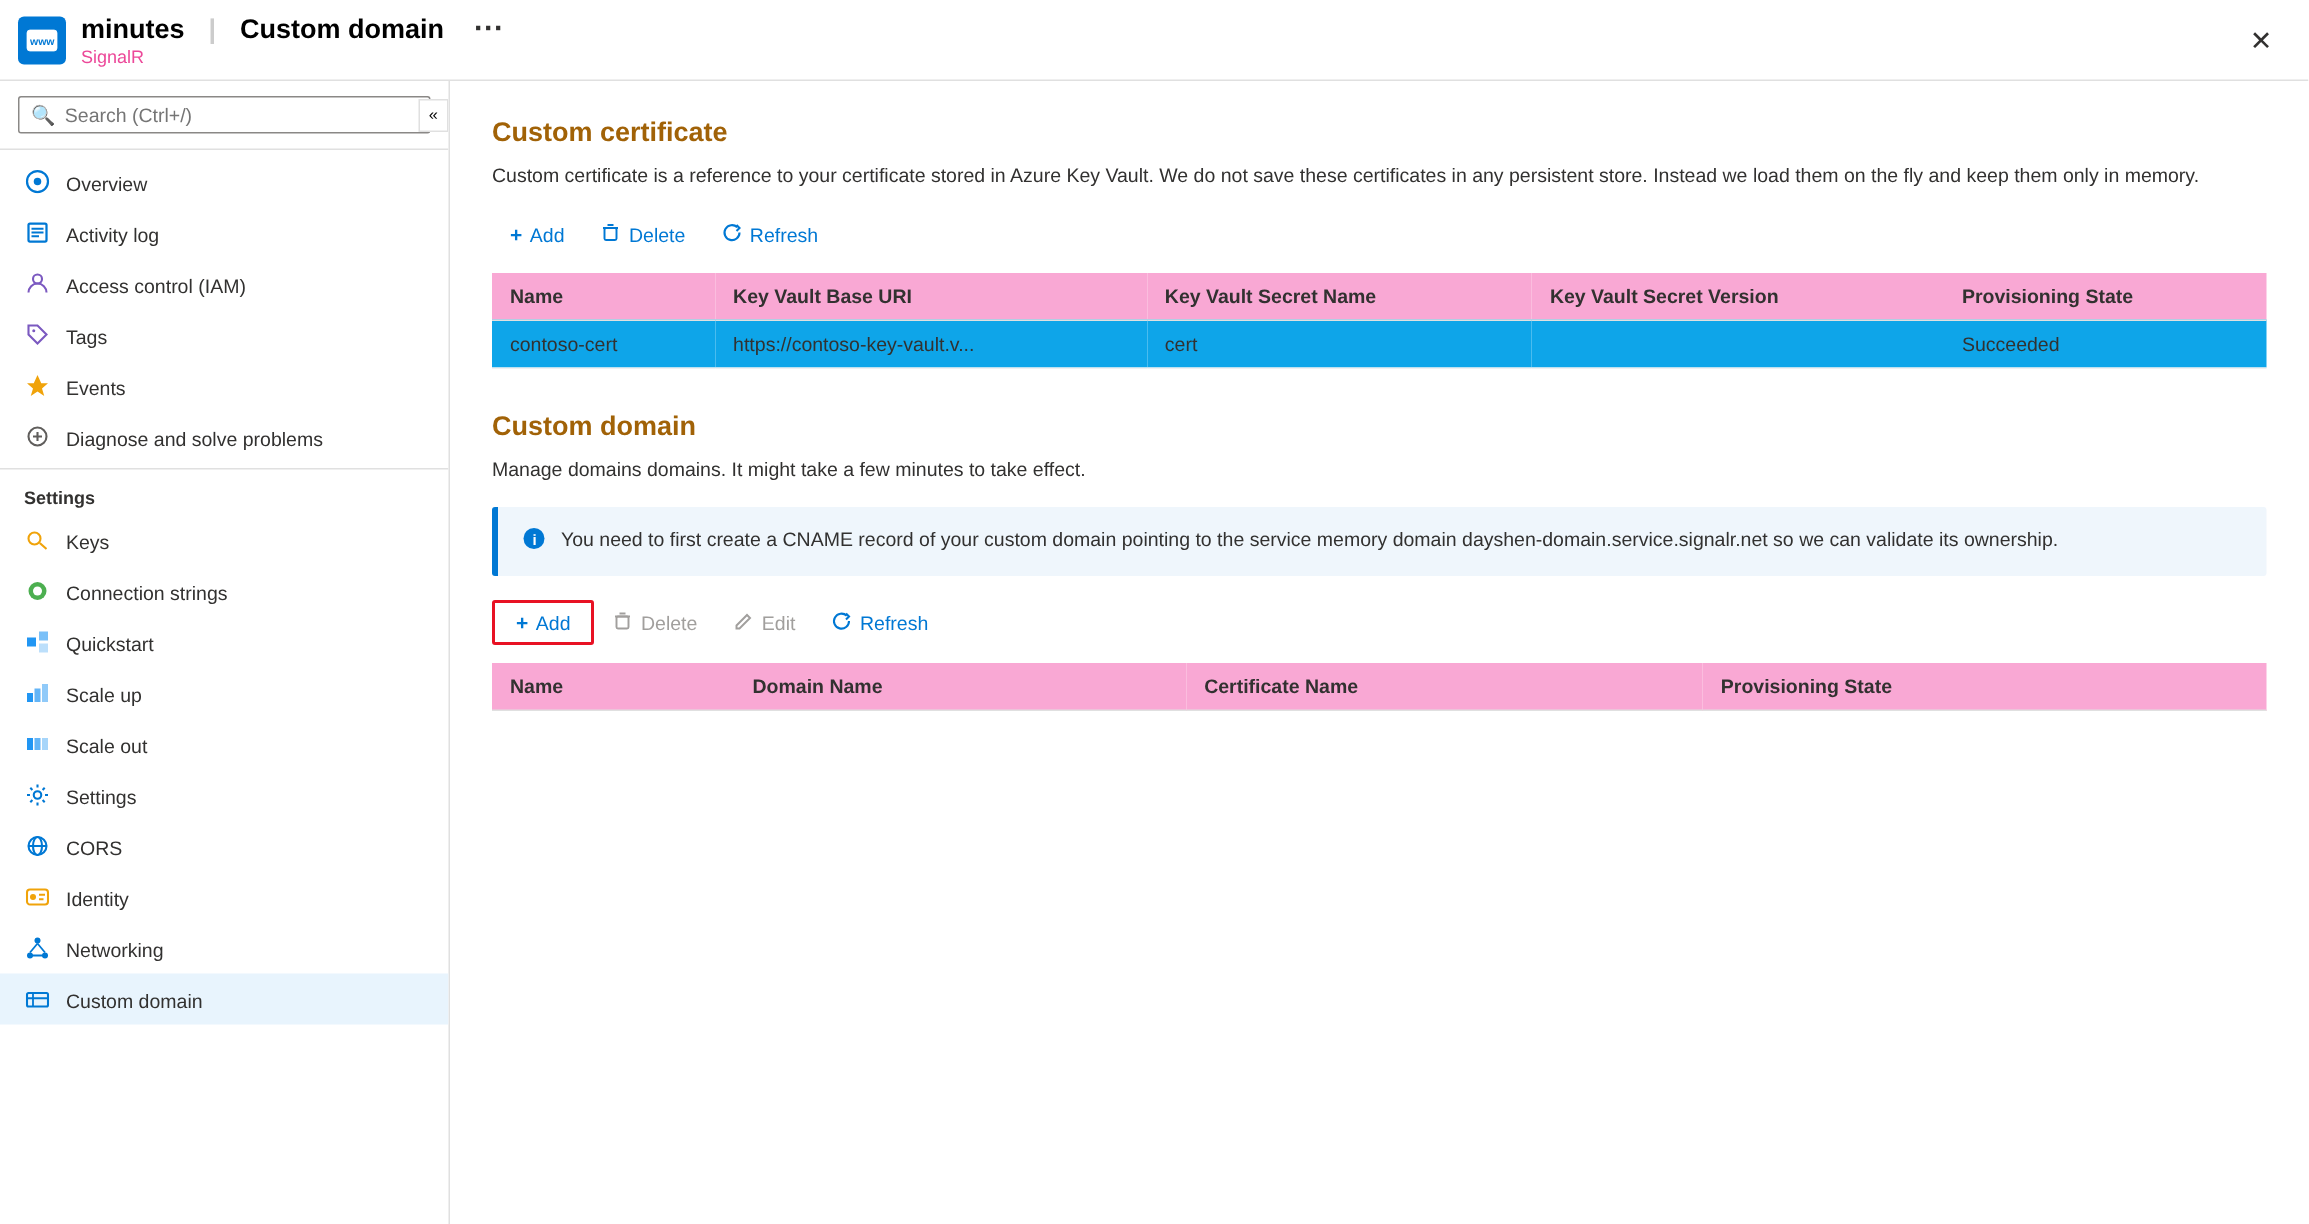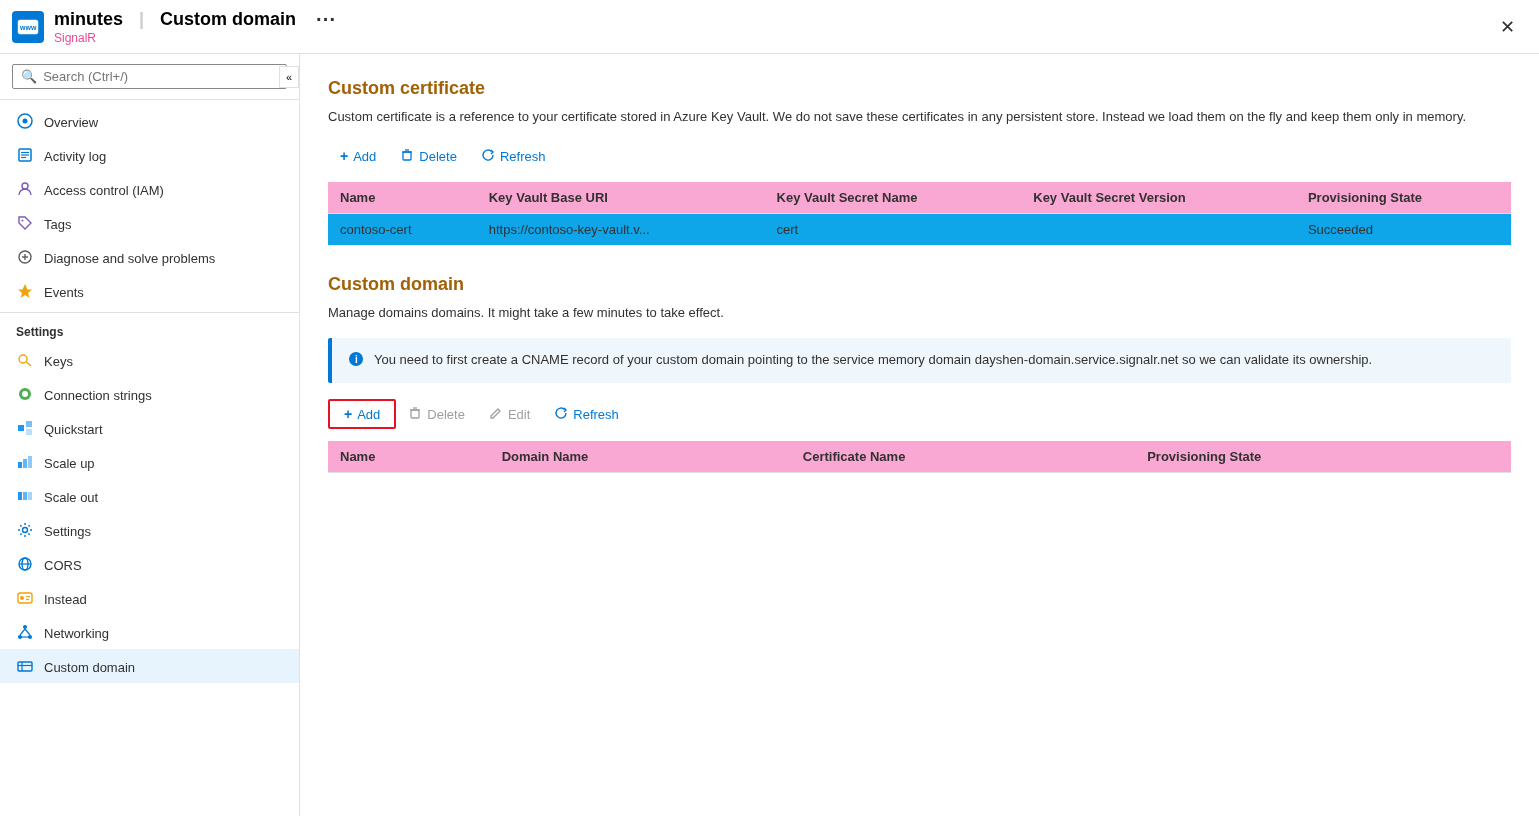--- a/index.html
+++ b/index.html
@@ -147,36 +147,36 @@
           <svg width="16" height="16" viewBox="0 0 16 16">
               <path d="M2 2h6l6 6-6 6-6-6V2z" fill="none" stroke="#7b59c0" stroke-width="1.4"></path>
               <circle cx="5.5" cy="5.5" r="1" fill="#7b59c0"></circle>
             </svg>
         </span>
         <span>Tags</span>
       </div>
 
       <div class="nav-item">
         <span class="nav-icon">
+          <svg width="14" height="16" viewBox="0 0 14 16">
+              <path d="M7 1L9.5 6.5H14L10 10l1.5 5L7 12l-4.5 3L4 10 0 6.5h4.5L7 1z" fill="#f0a30a"></path>
+            </svg>
+        </span>
+        <span>Events</span>
+      </div>
+
+      <div class="nav-item">
+        <span class="nav-icon">
           <svg width="16" height="16" viewBox="0 0 16 16">
               <circle cx="8" cy="8" r="6" fill="none" stroke="#605e5c" stroke-width="1.4"></circle>
               <line x1="5" y1="8" x2="11" y2="8" stroke="#605e5c" stroke-width="1.4"></line>
               <line x1="8" y1="5" x2="8" y2="11" stroke="#605e5c" stroke-width="1.4"></line>
             </svg>
         </span>
         <span>Diagnose and solve problems</span>
-      </div>
-
-      <div class="nav-item">
-        <span class="nav-icon">
-          <svg width="14" height="16" viewBox="0 0 14 16">
-              <path d="M7 1L9.5 6.5H14L10 10l1.5 5L7 12l-4.5 3L4 10 0 6.5h4.5L7 1z" fill="#f0a30a"></path>
-            </svg>
-        </span>
-        <span>Events</span>
       </div>
 
       <div class="nav-section-label">Settings</div>
 
       <div class="nav-item">
         <span class="nav-icon">
           <svg width="16" height="16" viewBox="0 0 16 16">
               <circle cx="6" cy="7" r="4" fill="none" stroke="#f0a30a" stroke-width="1.4"></circle>
               <line x1="9.5" y1="10" x2="14" y2="14" stroke="#f0a30a" stroke-width="1.4"></line>
             </svg>
@@ -250,21 +250,21 @@
 
       <div class="nav-item">
         <span class="nav-icon">
           <svg width="16" height="16" viewBox="0 0 16 16">
               <rect x="1" y="3" width="14" height="10" rx="2" fill="none" stroke="#f0a30a" stroke-width="1.4"></rect>
               <circle cx="5" cy="8" r="2" fill="#f0a30a"></circle>
               <line x1="9" y1="6.5" x2="13" y2="6.5" stroke="#f0a30a" stroke-width="1.2"></line>
               <line x1="9" y1="9.5" x2="12" y2="9.5" stroke="#f0a30a" stroke-width="1.2"></line>
             </svg>
         </span>
-        <span>Instead</span>
+        <span>Identity</span>
       </div>
 
       <div class="nav-item">
         <span class="nav-icon">
           <svg width="16" height="16" viewBox="0 0 16 16">
               <circle cx="8" cy="3" r="2" fill="#0078d4"></circle>
               <circle cx="3" cy="13" r="2" fill="#0078d4"></circle>
               <circle cx="13" cy="13" r="2" fill="#0078d4"></circle>
               <line x1="8" y1="5" x2="3" y2="11" stroke="#0078d4" stroke-width="1.2"></line>
               <line x1="8" y1="5" x2="13" y2="11" stroke="#0078d4" stroke-width="1.2"></line>

